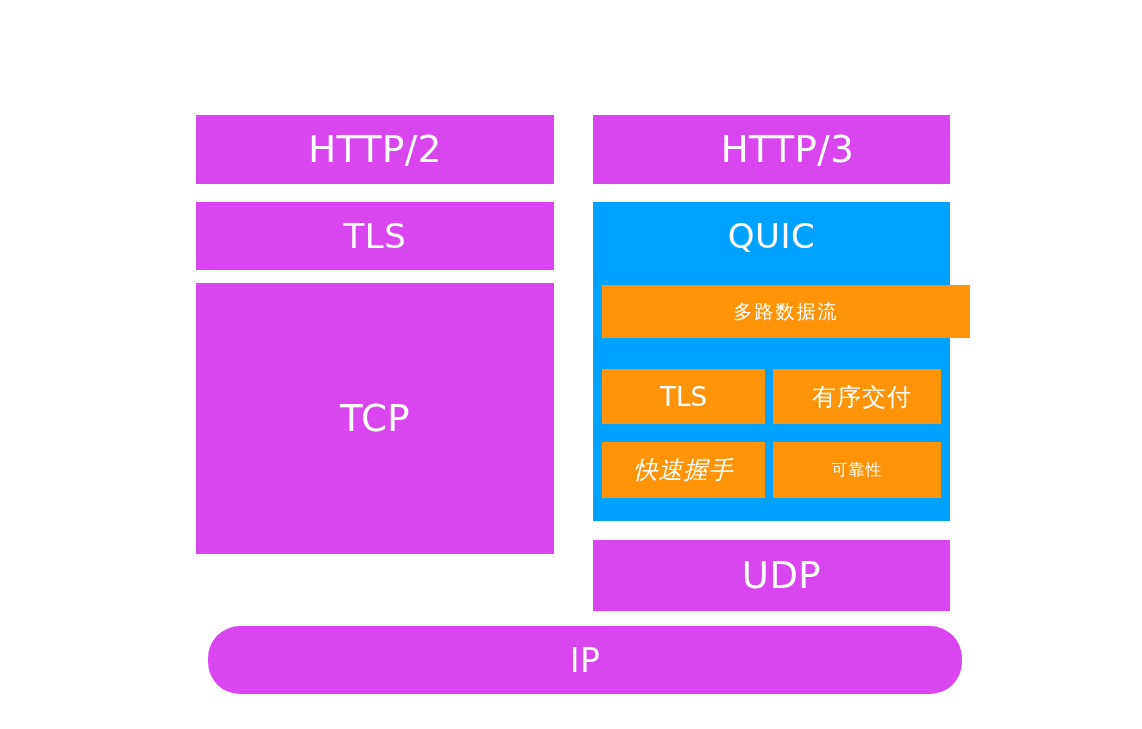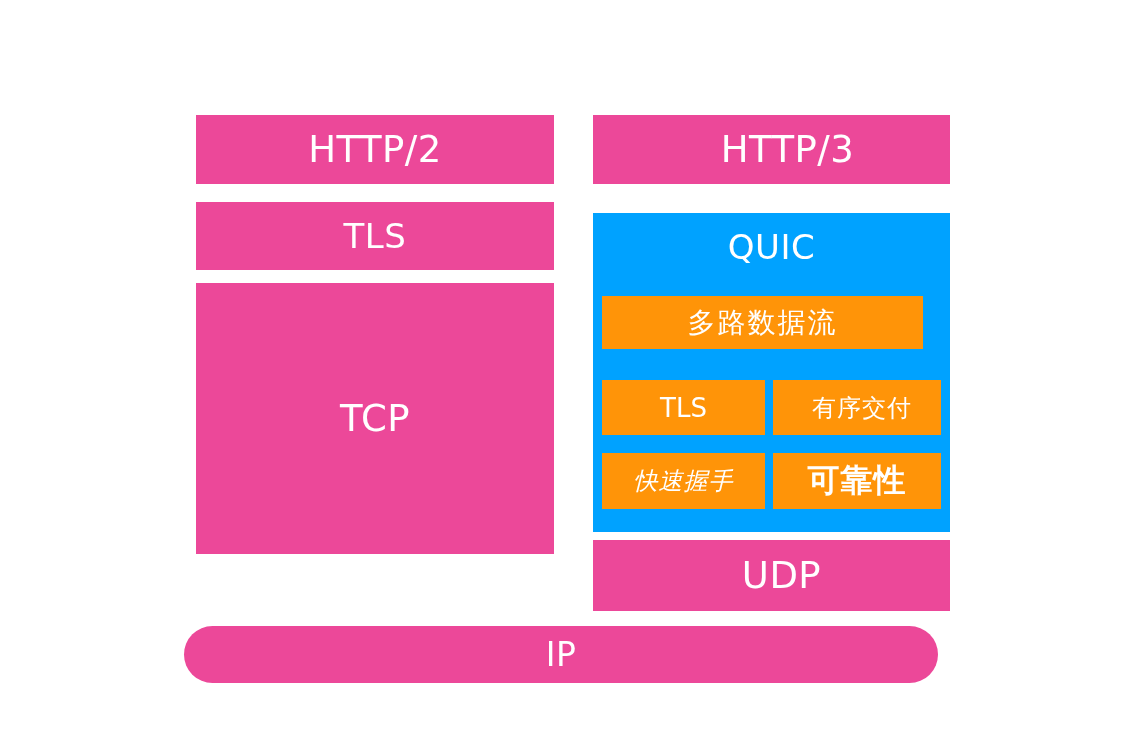--- a/index.html
+++ b/index.html
@@ -26,21 +26,21 @@
     box-sizing: border-box;
     display: flex;
     align-items: center;
     justify-content: center;
     color: #ffffff;
     text-align: center;
     letter-spacing: 0.5px;
   }
 
   .blue {
-    background: #ec4899;
+    background: #d946ef;
   }
 
   
   #http2-block {
     left: 196px;
     top: 115px;
     width: 358px;
     height: 69px;
     font-size: 37px;
   }
@@ -70,21 +70,20 @@
   }
 
   #quic-container {
     position: absolute;
     left: 593px;
     top: 202px;
     width: 357px;
     height: 319px;
     background: #00a2ff;
     box-sizing: border-box;
-    margin-top: 11px;
   }
   #quic-label {
     position: absolute;
     left: 0;
     top: 0;
     width: 357px;
     height: 68px;
     display: flex;
     align-items: center;
     justify-content: center;
@@ -100,23 +99,23 @@
     align-items: center;
     justify-content: center;
     background: #ff9408;
     color: #ffffff;
     text-align: center;
   }
 
   #feature-multiplexing {
     left: 9px;
     top: 83px;
-    width: 321px;
+    width: 368px;
     height: 53px;
-    font-size: 28px;
+    font-size: 19px;
     letter-spacing: 2px;
   }
   #feature-tls {
     left: 9px;
     top: 167px;
     width: 163px;
     height: 55px;
     font-size: 26px;
   }
   #feature-ordered-delivery {
@@ -135,40 +134,39 @@
     height: 56px;
     font-size: 24px;
     letter-spacing: 1px;
     font-style: italic;
   }
   #feature-reliability {
     left: 180px;
     top: 240px;
     width: 168px;
     height: 56px;
-    font-size: 32px;
+    font-size: 16px;
     letter-spacing: 1px;
-    font-weight: bold;
   }
 
   #udp-block {
     left: 593px;
     top: 540px;
     width: 357px;
     height: 71px;
     font-size: 37px;
     padding-left: 20px;
   }
 
   
   #ip-block {
-    left: 184px;
+    left: 208px;
     top: 626px;
     width: 754px;
-    height: 57px;
+    height: 68px;
     font-size: 33px;
     border-radius: 32px;
   }
 </style>
 </head>
 <body>
 
 <div id="diagram">
 
   <div class="block blue" id="http2-block">HTTP/2</div>

